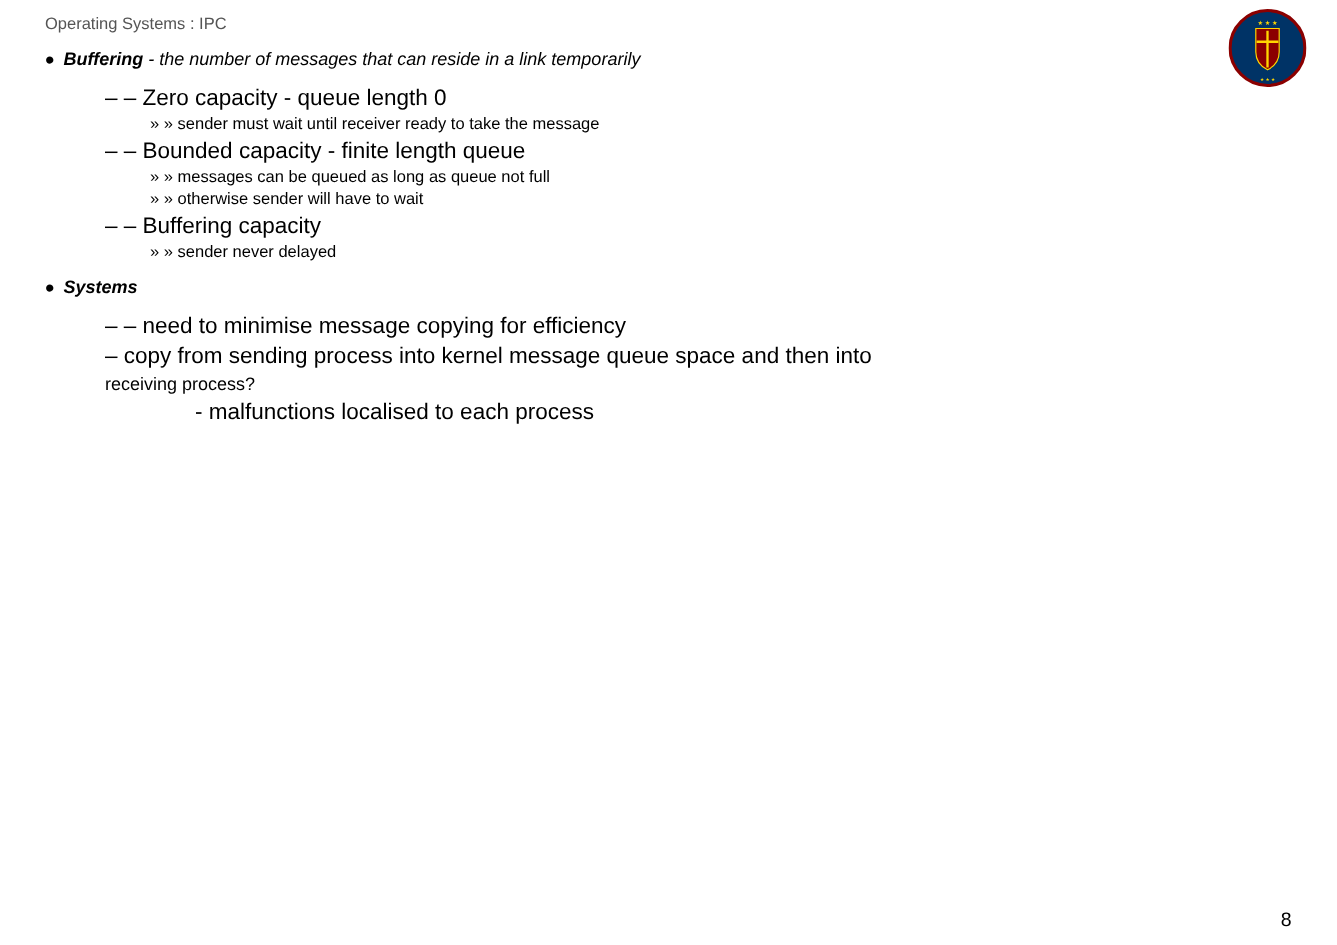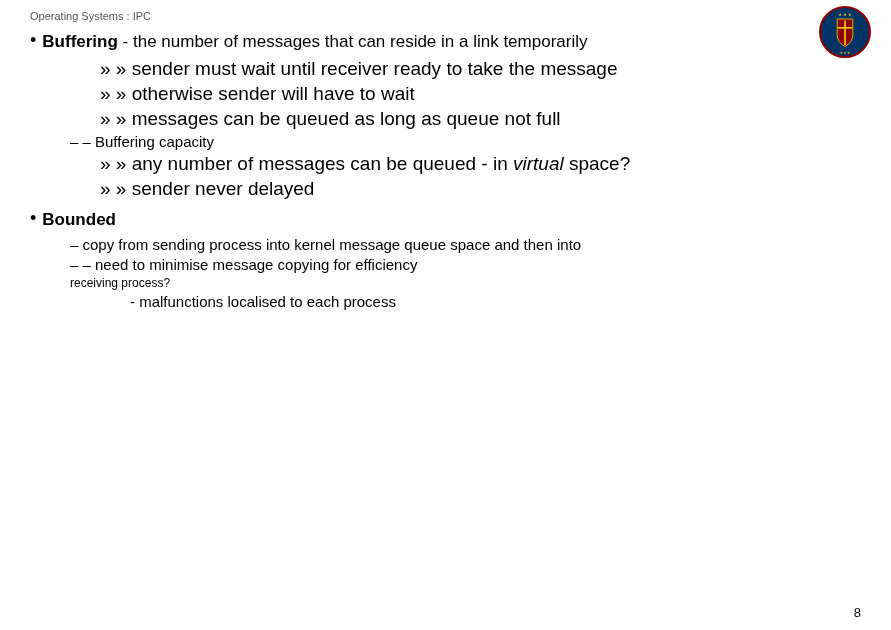--- a/index.html
+++ b/index.html
@@ -55,37 +55,38 @@
       margin-bottom: 6px;
     }
 
     .bullet-dot {
       font-size: 18px;
       margin-right: 6px;
       margin-top: -2px;
     }
 
     .bullet-text {
-      font-size: 17px;
+      font-size: 12px;
+      font-style: italic;
     }
 
     .bold {
       font-weight: bold;
     }
 
     .indent-1 {
       margin-left: 40px;
       margin-bottom: 3px;
       font-size: 15px;
     }
 
     .indent-2 {
       margin-left: 70px;
       margin-bottom: 3px;
-      font-size: 19px;
+      font-size: 11px;
     }
 
     .indent-3 {
       margin-left: 100px;
       margin-bottom: 5px;
       font-size: 15px;
     }
 
     .dash-item::before {
       content: '– ';
@@ -138,51 +139,54 @@
   <div class="content">
 
     <div class="bullet-main">
       <span class="bullet-dot">•</span>
       <span class="bullet-text">
         <span class="bold">Buffering</span>
         <span>- the number of messages that can reside in a link temporarily</span>
       </span>
     </div>
 
+    <div class="indent-1 dash-item">
+      <span>– Zero capacity - queue length 0</span>
+    </div>
     <div class="indent-2 arrow-item">
       <span>» sender must wait until receiver ready to take the message</span>
     </div>
 
-    <div class="indent-2 arrow-item">
-      <span>» otherwise sender will have to wait</span>
+    <div class="indent-1 dash-item">
+      <span>– Bounded capacity - finite length queue</span>
     </div>
     <div class="indent-2 arrow-item">
       <span>» messages can be queued as long as queue not full</span>
     </div>
+    <div class="indent-2 arrow-item">
+      <span>» otherwise sender will have to wait</span>
+    </div>
 
     <div class="indent-1 dash-item">
       <span>– Buffering capacity</span>
-    </div>
-    <div class="indent-2 arrow-item">
-      <span>» any number of messages can be queued - in </span><span class="italic">virtual</span><span> space?</span>
     </div>
     <div class="indent-2 arrow-item">
       <span>» sender never delayed</span>
     </div>
 
     <div class="bullet-main section-gap">
       <span class="bullet-dot">•</span>
-      <span class="bullet-text bold">Bounded</span>
+      <span class="bullet-text bold">Systems</span>
     </div>
 
+    <div class="indent-1 dash-item">
+      <span>– need to minimise message copying for efficiency</span>
+    </div>
     <div class="indent-1" style="margin-bottom:3px; font-size:15px;">
       <span>– copy from sending process into kernel message queue space and then into</span>
-    </div>
-    <div class="indent-1 dash-item">
-      <span>– need to minimise message copying for efficiency</span>
     </div>
     <div class="indent-1" style="margin-bottom:3px; font-size:12px;">
       <span>receiving process?</span>
     </div>
     <div class="indent-3" style="font-size:15px;">
       <span>-  malfunctions localised to each process</span>
     </div>
 
   </div>
 

